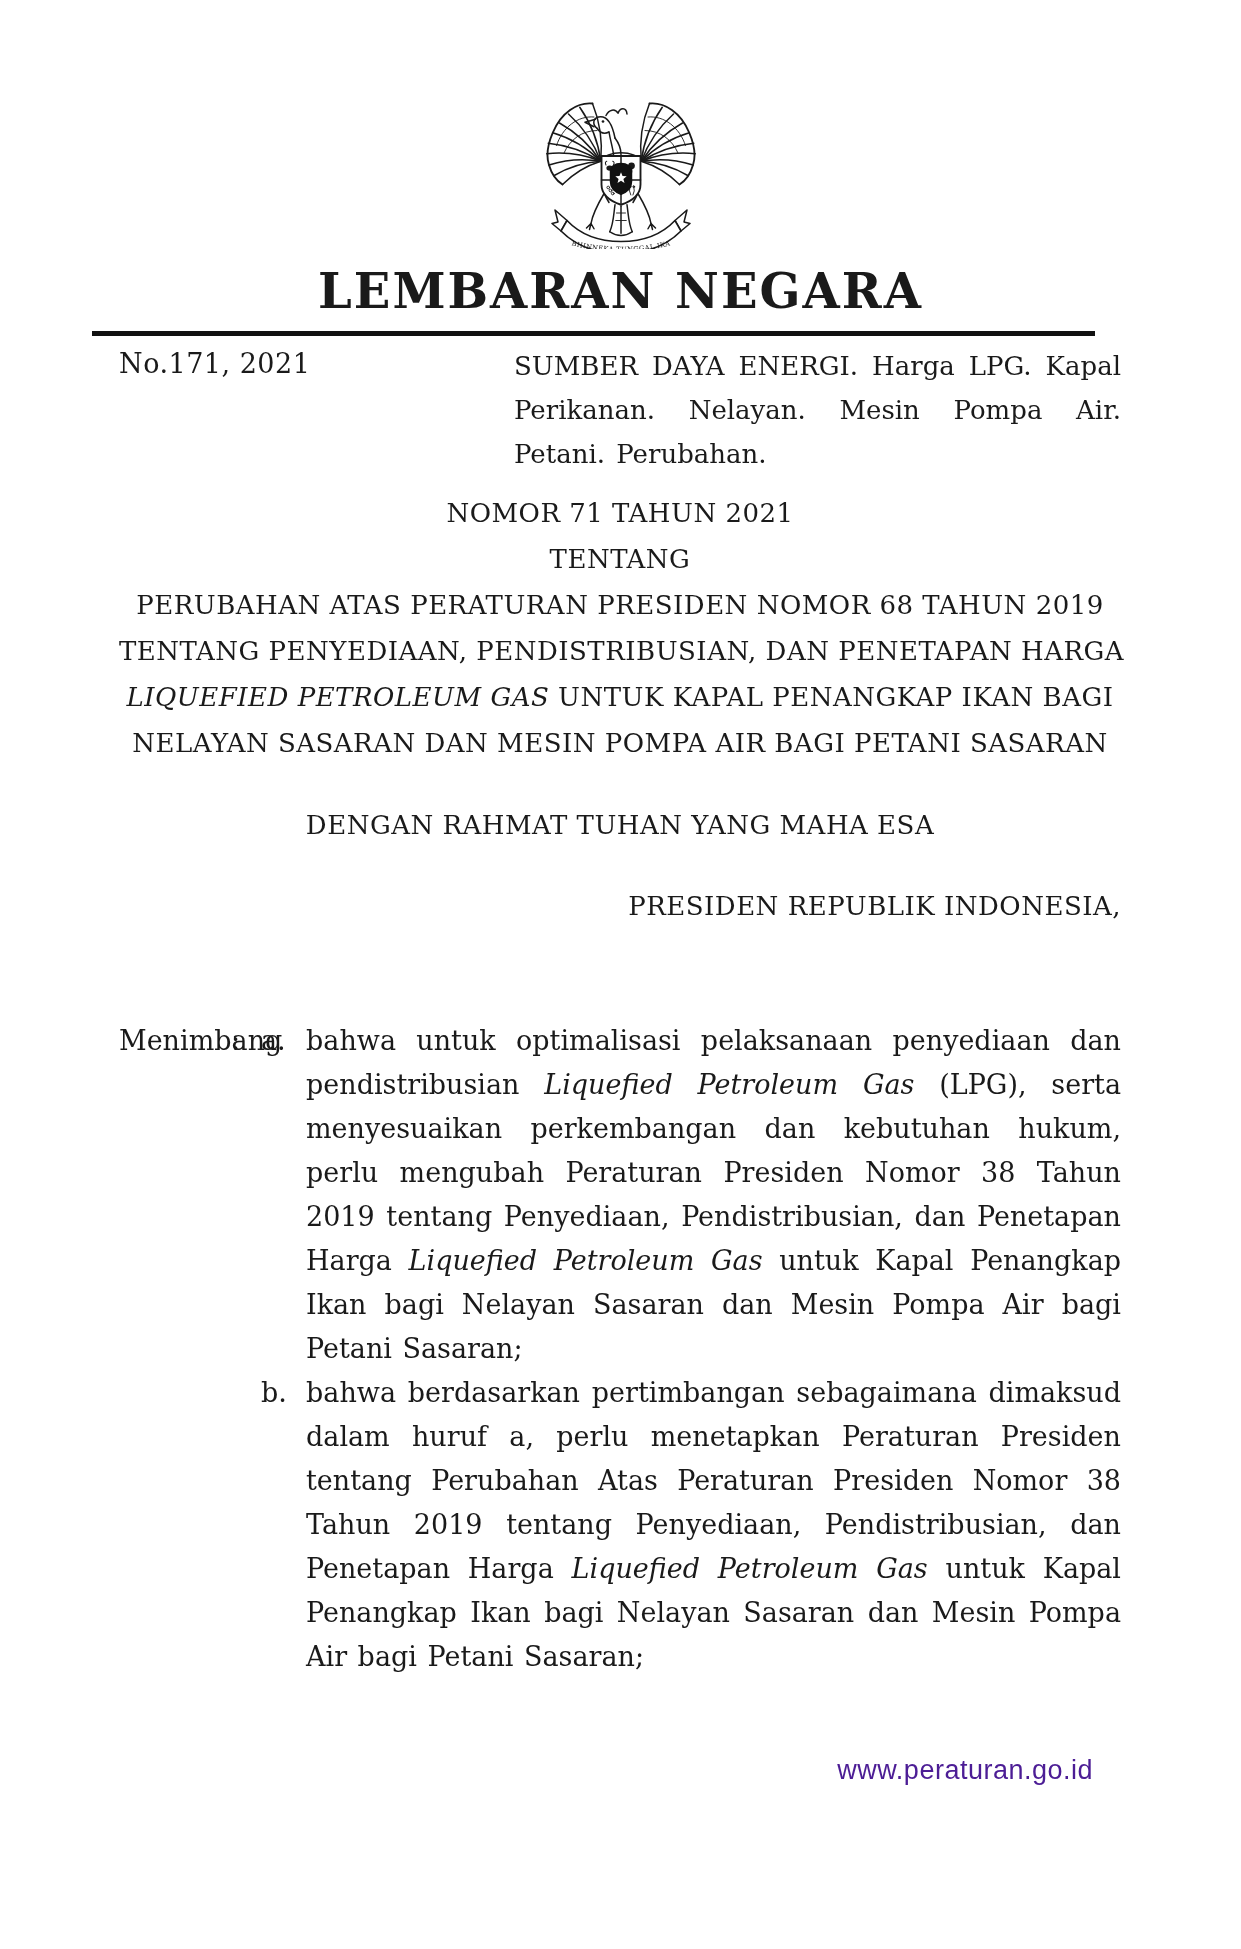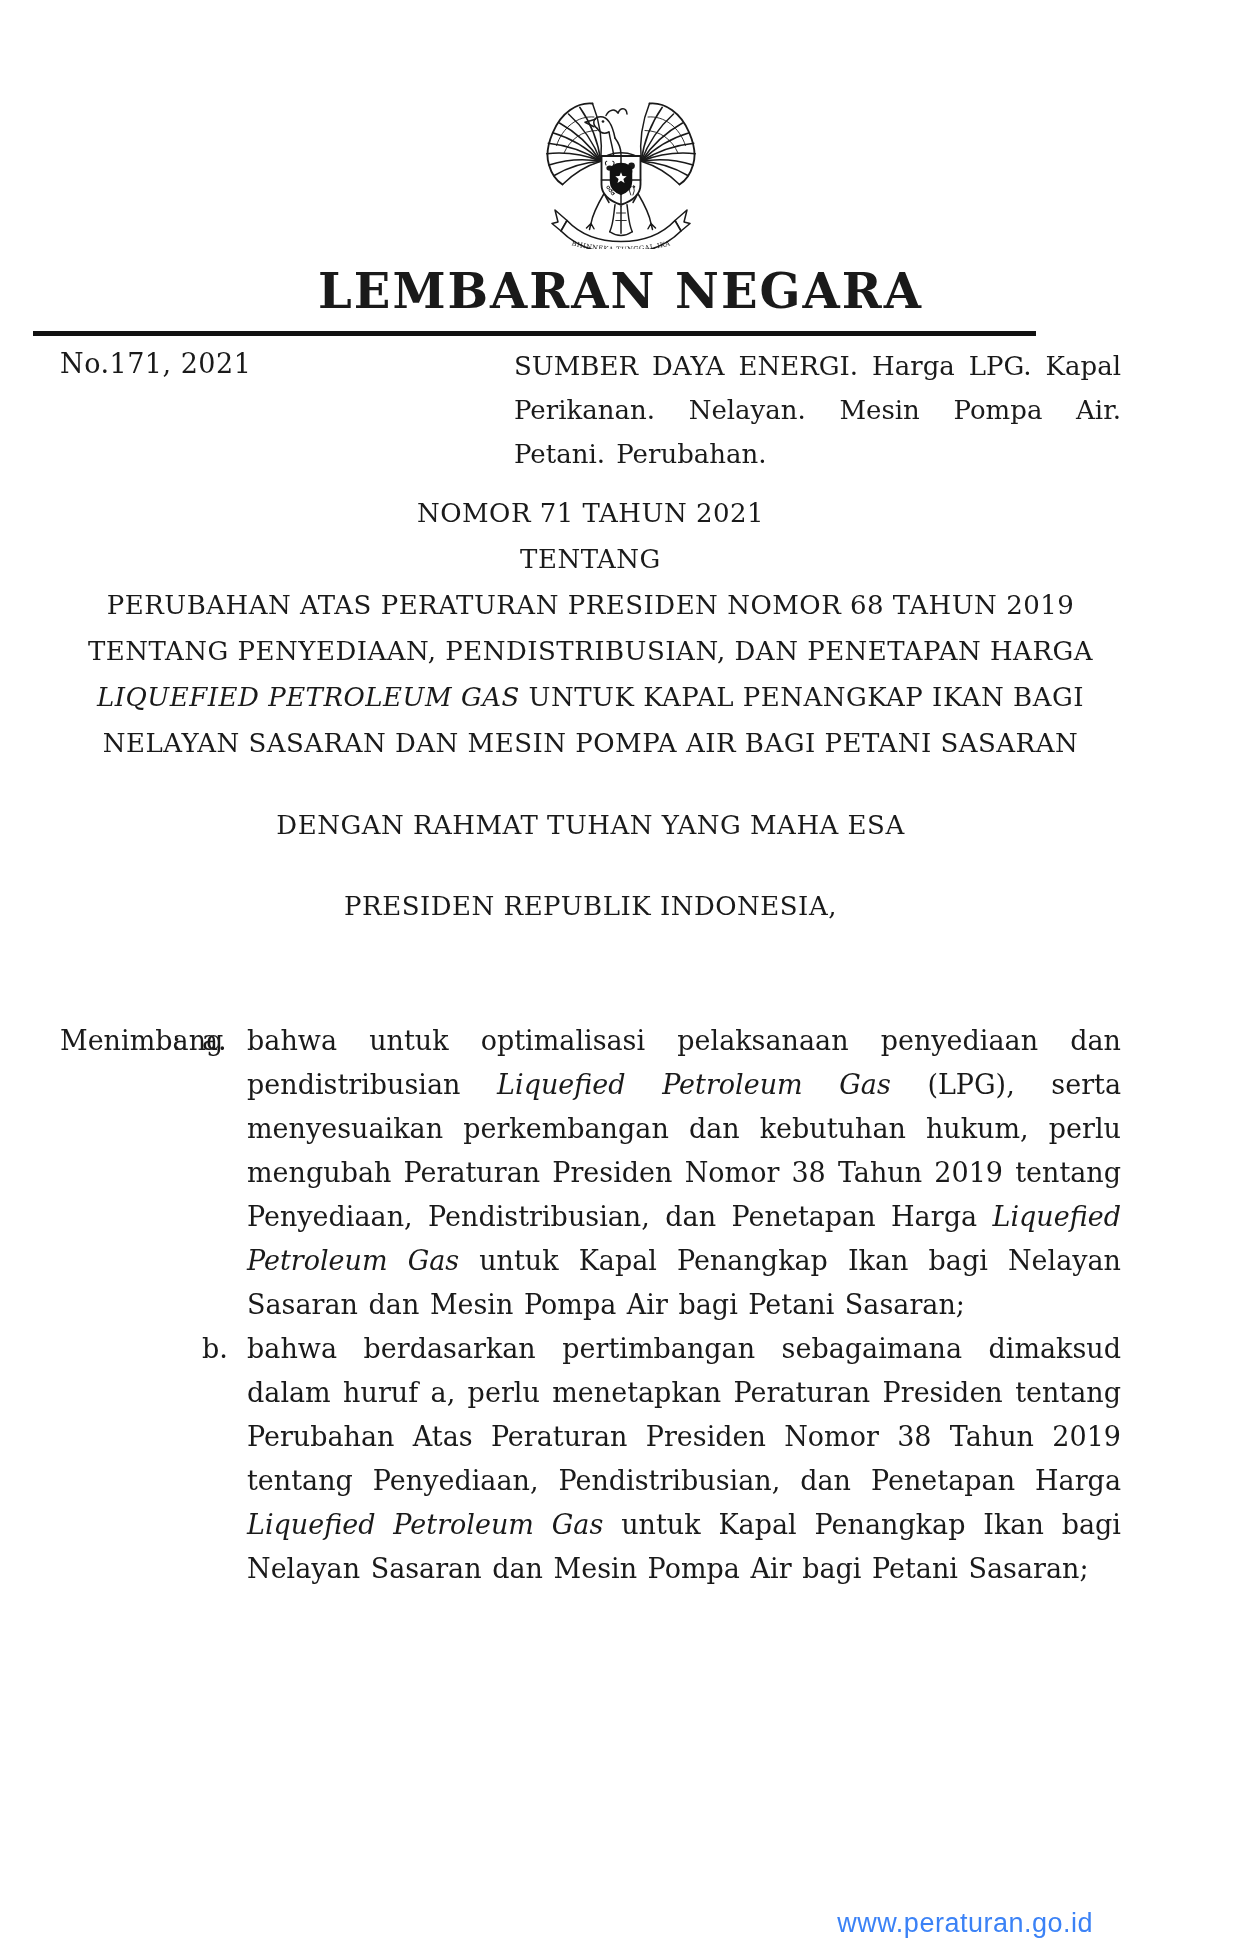--- a/index.html
+++ b/index.html
@@ -5,21 +5,21 @@
   html,body{margin:0;padding:0;background:#e8e8e8;}
   .page{
     position:relative;
     width:1241px;height:1949px;
     margin:0 auto;
     background:#ffffff;
     color:#1a1a1a;
     font-family:"DejaVu Serif","Liberation Serif",serif;
     overflow:hidden;
   }
-  .content{padding:0 120px 0 60px;}
+  .content{padding:0 120px 0 119px;}
 
   
   .emblem{width:150px;height:165px;margin:84px auto 0;}
   .emblem svg{display:block;width:100%;height:100%;}
 
   
   .masthead-title{
     margin:0;text-align:center;font-weight:bold;
     font-size:48px;line-height:56px;letter-spacing:2px;white-space:nowrap;
   }
@@ -30,37 +30,37 @@
   .doc-number{font-size:27px;line-height:40px;letter-spacing:.5px;}
   .doc-subject{
     width:607px;font-size:26px;line-height:44px;
     text-align:justify;text-justify:inter-word;word-spacing:3px;
   }
 
   
   .title-block{margin-top:14px;text-align:center;font-size:26px;line-height:46px;}
   .title-line{white-space:nowrap;letter-spacing:.5px;}
   .invocation{margin-top:36px;text-align:center;font-size:26px;line-height:46px;white-space:nowrap;letter-spacing:.5px;}
-  .issuer{margin-top:35px;text-align:center;font-size:26px;line-height:46px;white-space:nowrap;letter-spacing:.5px;}
+  .issuer{margin-top:35px;text-align:right;font-size:26px;line-height:46px;white-space:nowrap;letter-spacing:.5px;}
 
   
   .considerations{margin-top:90px;font-size:27px;line-height:44px;}
   .consider-row{display:flex;}
   .c-label{width:112px;flex:none;}
   .c-colon{width:30px;flex:none;text-align:left;}
   .c-items{flex:1;}
   .c-item{display:flex;}
   .c-letter{width:45px;flex:none;}
   .c-text{flex:1;text-align:justify;text-justify:inter-word;word-spacing:2px;hyphens:none;}
 
   
   .footer{
-    position:absolute;top:1908px;right:148px;
+    position:absolute;top:1755px;right:148px;
     font-family:"Liberation Sans","DejaVu Sans",sans-serif;
-    font-size:27px;color:#3b82f6;letter-spacing:.5px;
+    font-size:27px;color:#4c1d95;letter-spacing:.5px;
   }
 </style>
 </head>
 <body>
 
 <div class="page">
 
   <div class="emblem">
     <svg viewBox="0 0 200 220" xmlns="http://www.w3.org/2000/svg" xmlns:xlink="http://www.w3.org/1999/xlink">
       <g fill="none" stroke="#1a1a1a" stroke-width="2" stroke-linecap="round" stroke-linejoin="round">

